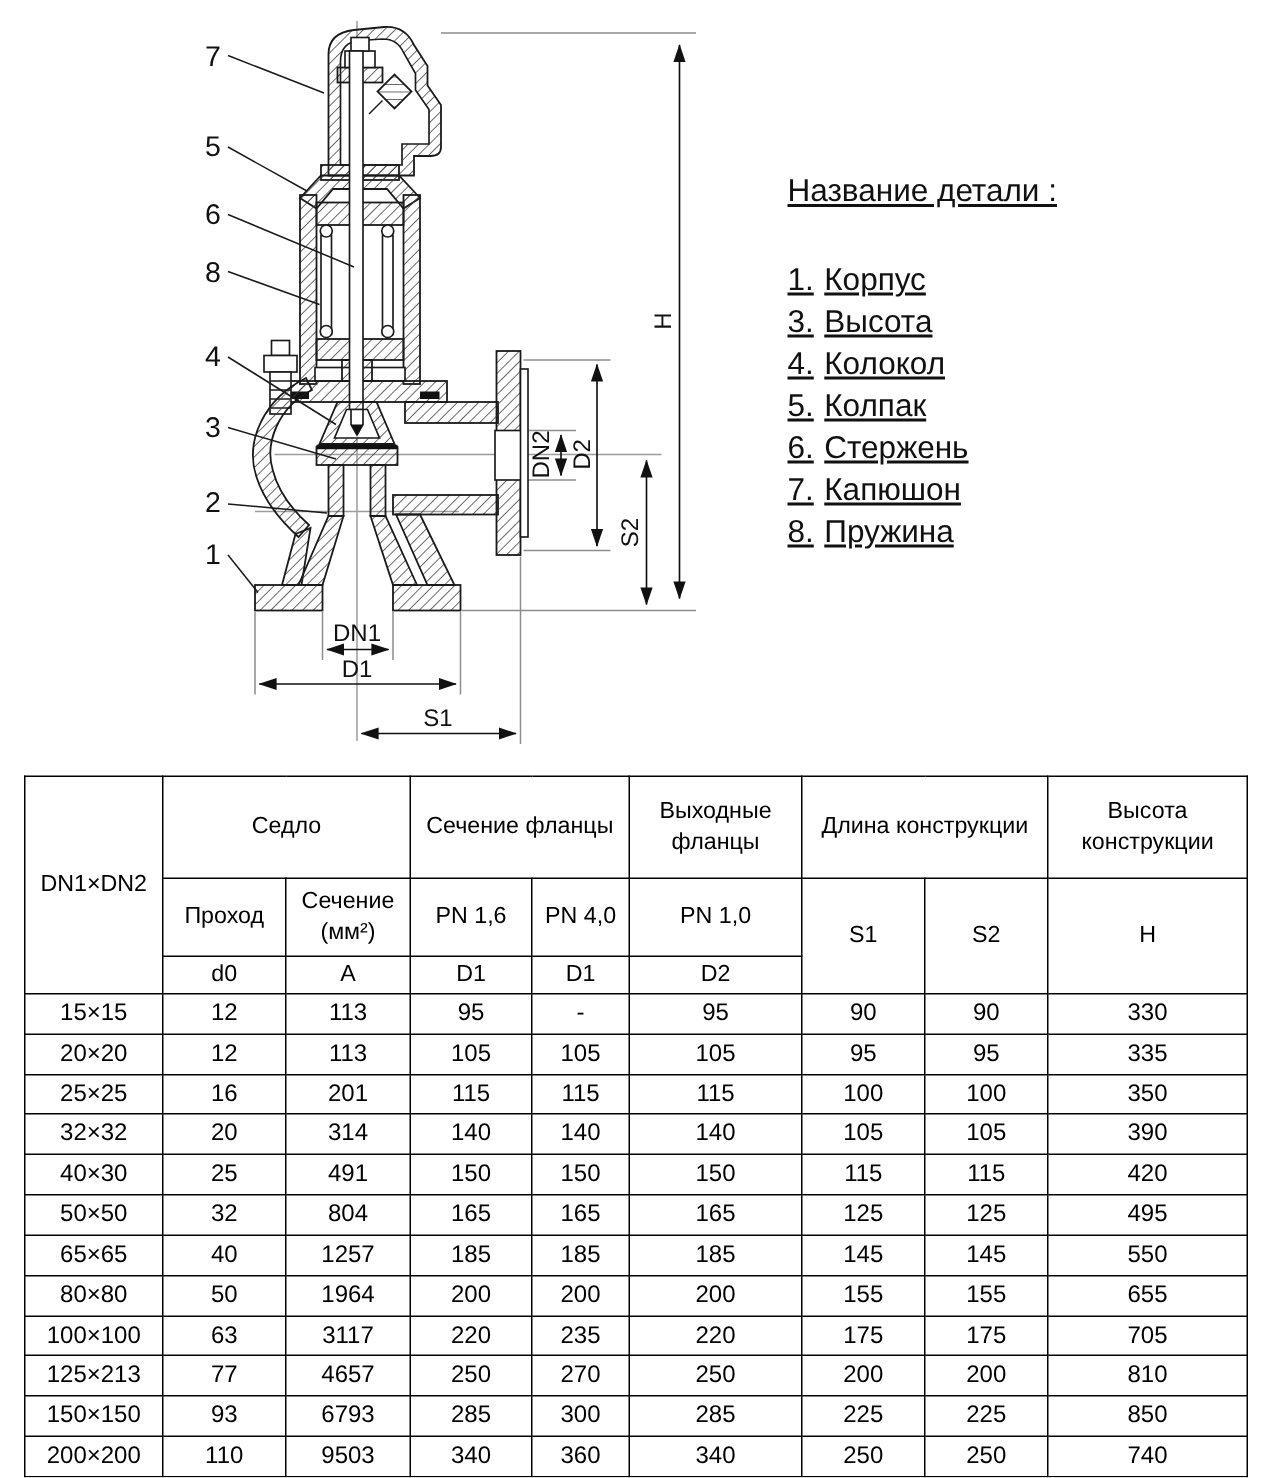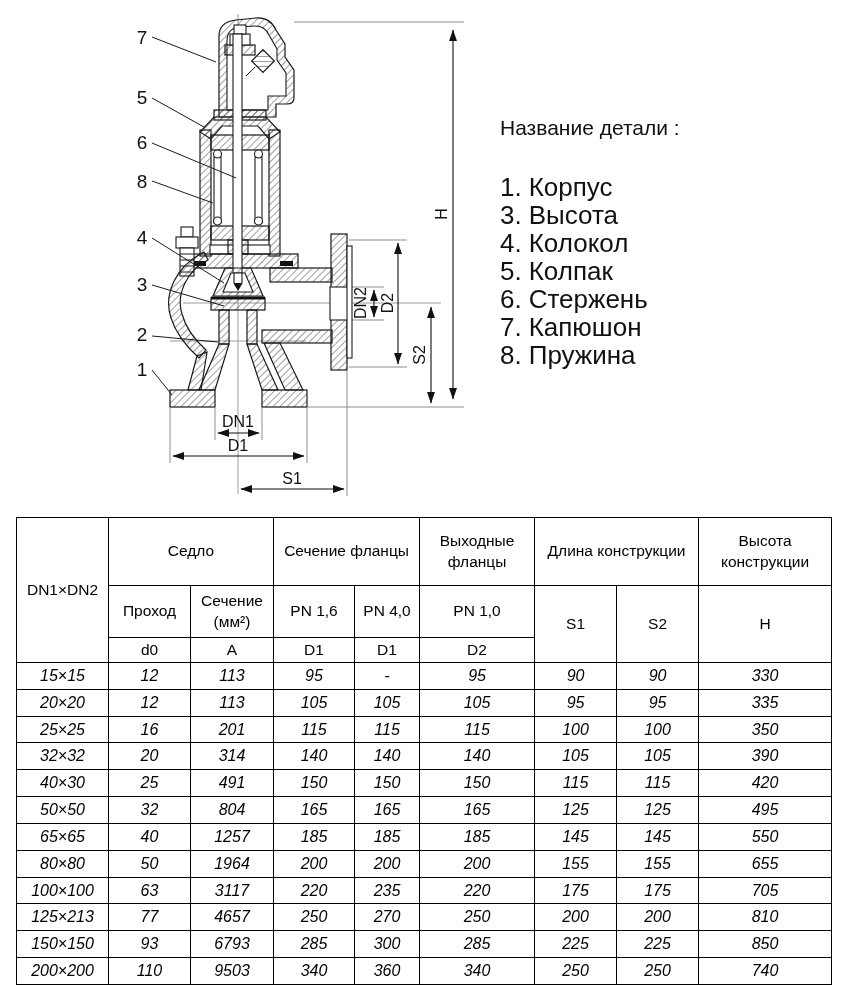--- a/index.html
+++ b/index.html
@@ -9,35 +9,35 @@
   .drawing{position:absolute;left:0;top:0;}
   .o{fill:url(#hx);stroke:#1a1a1a;stroke-width:1.2;}
   .w{fill:#fff;stroke:#1a1a1a;stroke-width:1.1;}
   .ln{stroke:#1a1a1a;stroke-width:1;fill:none;}
   .cl{stroke:#9c9c9c;stroke-width:1;fill:none;}
   .ext{stroke:#8d8d8d;stroke-width:1;fill:none;}
   .dim{stroke:#111;stroke-width:1.1;fill:none;}
   .dimtxt{font-family:"Liberation Sans",sans-serif;font-size:16px;fill:#111;}
   .callout{font-family:"Liberation Sans",sans-serif;font-size:19px;fill:#111;}
   
-  .parts{position:absolute;left:500px;top:116px;}
+  .parts{position:absolute;left:525px;top:116px;text-decoration:underline;}
   .parts-title{font-size:21px;font-weight:500;margin:0 0 33px 0;}
   .parts ol{list-style:none;margin:0;padding:0;}
-  .parts li{font-size:26px;line-height:28px;}
+  .parts li{font-size:21px;line-height:28px;}
   .parts .num{margin-right:7px;}
   
   .spec{position:absolute;left:16px;top:517px;}
   table{border-collapse:collapse;table-layout:fixed;width:816px;height:468px;
         font-family:"Liberation Sans",sans-serif;}
   th,td{border:1px solid #000;text-align:center;vertical-align:middle;
         padding:0 2px;font-weight:400;background:#fff;color:#000;}
   th{font-size:15.5px;line-height:1.3;}
   td{font-size:16px;}
   tr.h1{height:68px;} tr.h2{height:52px;} tr.h3{height:25px;}
-  tbody tr{height:26px;font-style:italic;}
+  tbody tr{height:26px;}
 </style>
 </head>
 <body>
 
 <div class="canvas">
 
   <svg class="drawing" width="500" height="510" viewBox="0 0 500 510" xmlns="http://www.w3.org/2000/svg">
     <defs>
       <pattern id="hx" patternUnits="userSpaceOnUse" width="5" height="5" patternTransform="rotate(45)">
         <line x1="0" y1="0" x2="0" y2="5" stroke="#3d3d3d" stroke-width="1"></line>

